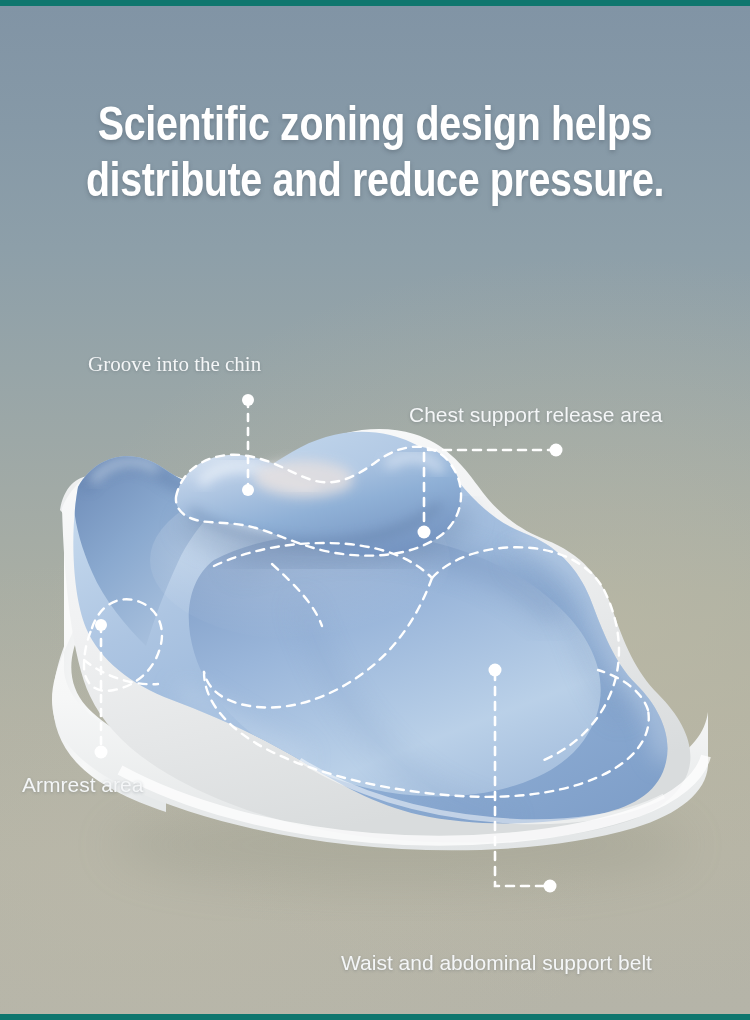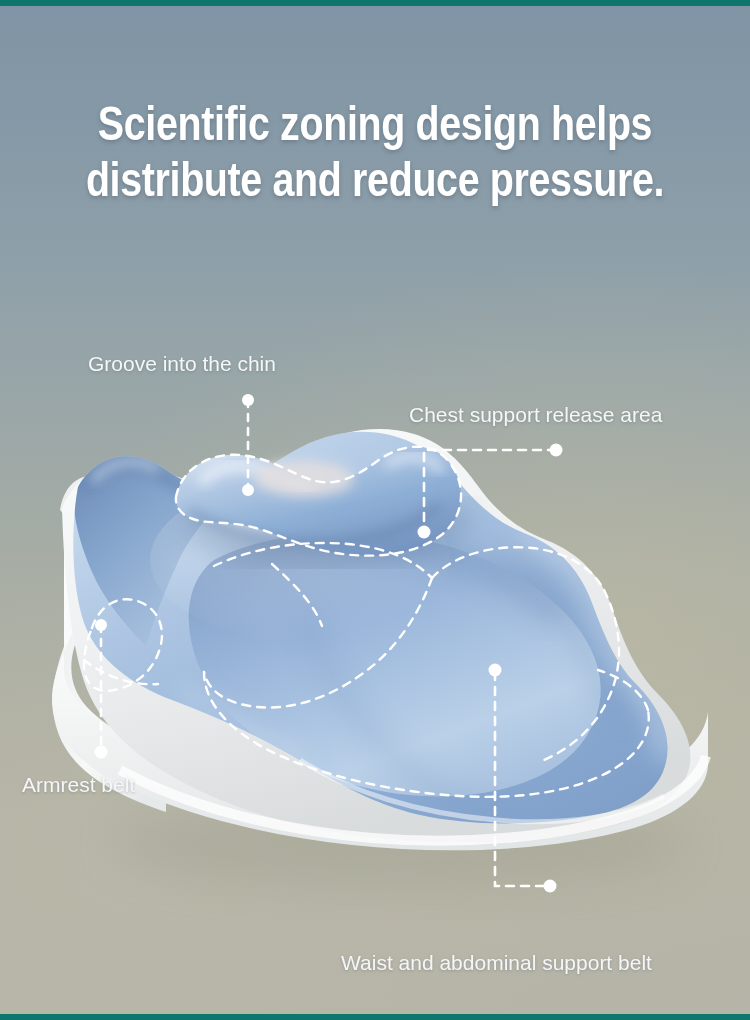--- a/index.html
+++ b/index.html
@@ -84,21 +84,21 @@
   .label {
     position: absolute;
     color: #f4f6f7;
     font-family: "Liberation Sans", sans-serif;
     font-weight: 400;
     font-size: 21px;
     line-height: 26px;
     white-space: nowrap;
     text-shadow: 0 1px 3px rgba(70,80,90,0.30);
   }
-  #label-chin      { left: 88px;  top: 351px; }
+  #label-chin      { left: 88px;  top: 351px; font-family: Liberation Serif, serif; }
   #label-chest     { left: 409px; top: 402px; }
   #label-armrest   { left: 22px;  top: 772px; }
   #label-waist     { left: 341px; top: 950px; }
 </style>
 </head>
 <body>
 
 <div id="poster">
 
   <div id="bg"></div>
@@ -407,17 +407,17 @@
     </g>
   </svg>
 
   <div id="headline">Scientific zoning design helps
 distribute and reduce pressure.</div>
 
   <div class="label" id="label-chin">Groove into the chin</div>
 
   <div class="label" id="label-chest">Chest support release area</div>
 
-  <div class="label" id="label-armrest">Armrest belt</div>
+  <div class="label" id="label-armrest">Armrest area</div>
 
   <div class="label" id="label-waist">Waist and abdominal support belt</div>
 
 </div>
 
 </body></html>

